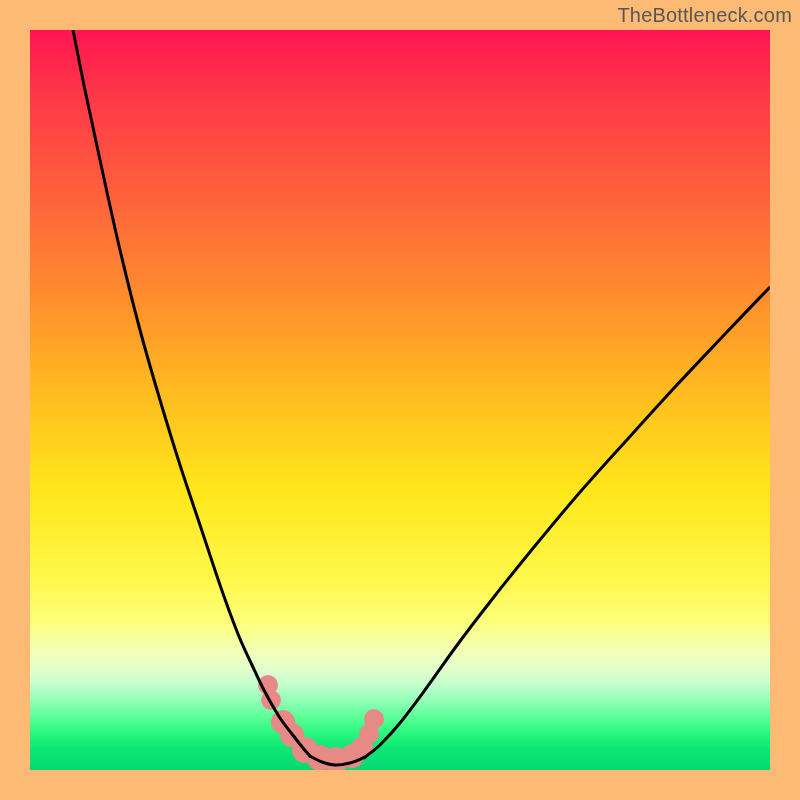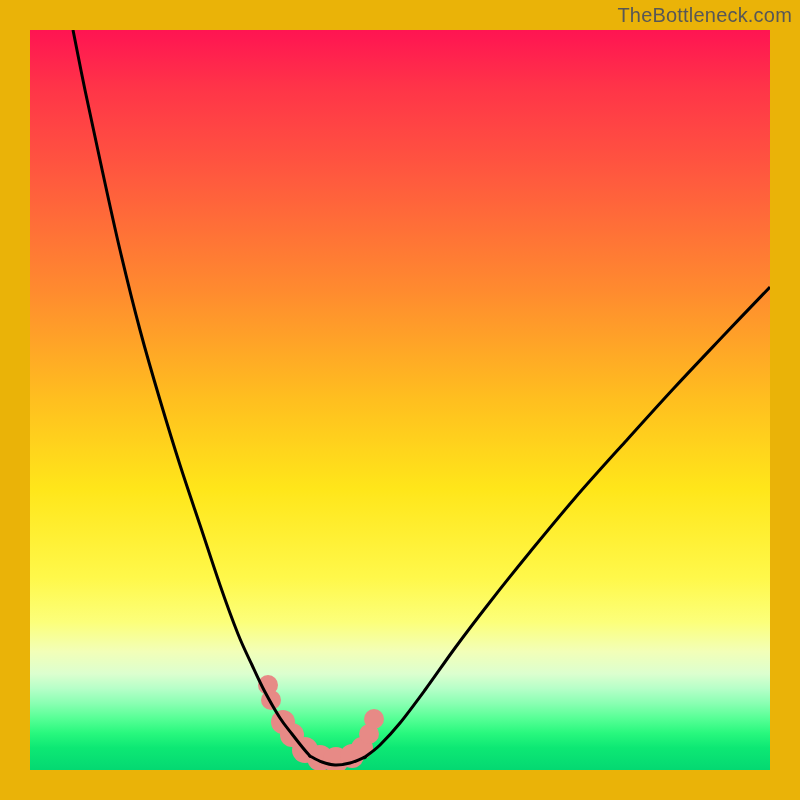--- a/index.html
+++ b/index.html
@@ -8,21 +8,21 @@
     width: 800px;
     height: 800px;
     background: #000;
     font-family: Arial, Helvetica, sans-serif;
     overflow: hidden;
   }
   .frame {
     position: relative;
     width: 800px;
     height: 800px;
-    background: #eab308;
+    background: #fdba74;
   }
   .plot {
     position: absolute;
     left: 30px;
     top: 30px;
     width: 740px;
     height: 740px;
     overflow: hidden;
   }
   .gradient {

